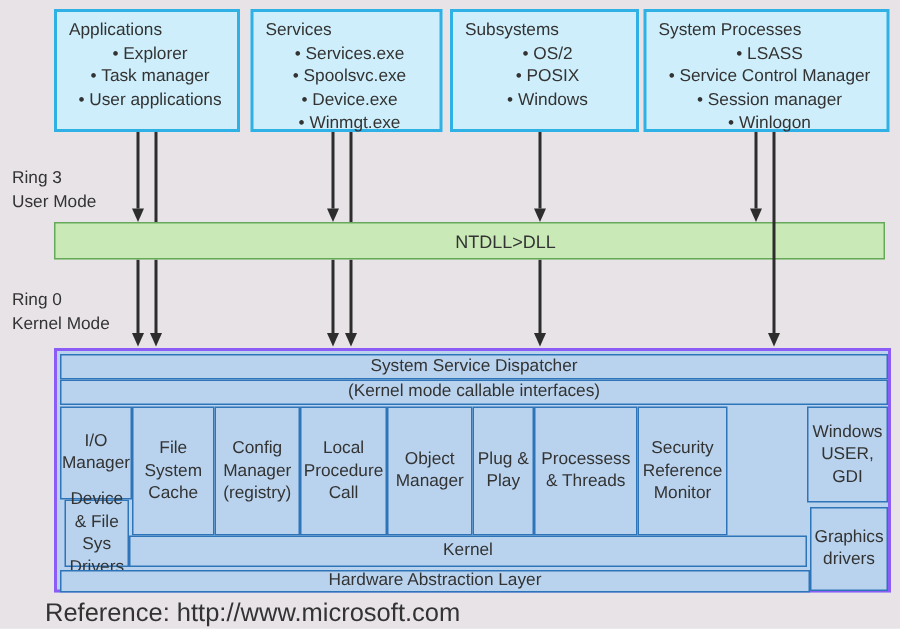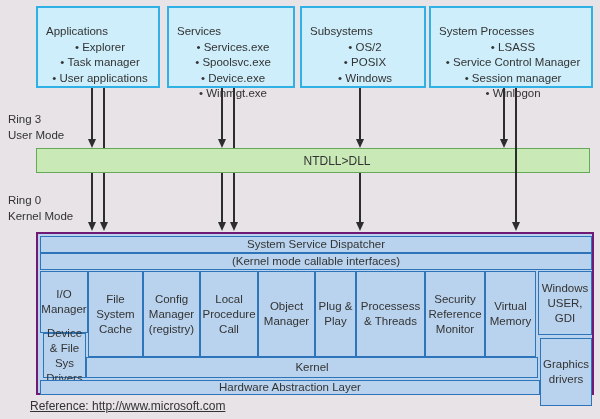--- a/index.html
+++ b/index.html
@@ -2,46 +2,46 @@
 <html><head>
 <meta charset="utf-8">
 <style>
   html,body{margin:0;padding:0;}
   body{font-family:"Liberation Sans","DejaVu Sans",sans-serif;}
   .canvas{position:relative;width:600px;height:419px;background:#e7e3e7;overflow:hidden;
           color:#333;font-size:11.5px;}
 
   
   .tbox{position:absolute;background:#cdeefa;border:2px solid #2fb1e6;box-sizing:border-box;
-        padding:16px 4px 0 8px;line-height:15.5px;}
+        padding:5px 4px 0 8px;line-height:15.5px;}
   .tbox-title{white-space:nowrap;}
   .li{white-space:nowrap;text-align:center;}
   .li::before{content:"\2022\00a0";}
 
   
   .side-label{position:absolute;line-height:15.5px;margin-top:10px;}
 
   
   .gbar{position:absolute;left:36px;top:148px;width:554px;height:25px;background:#c9eab6;
         border:1.5px solid #66a85a;box-sizing:border-box;display:flex;align-items:center;
         justify-content:center;z-index:2;font-size:12px;padding-left:48px;}
 
   
   .vline{position:absolute;width:1.5px;background:#2d2d2d;z-index:1;}
   .vline.over{z-index:3;}
   .ah{position:absolute;width:0;height:0;border-left:4.5px solid transparent;
       border-right:4.5px solid transparent;border-top:9px solid #2d2d2d;z-index:3;}
 
   
   .kbox{position:absolute;left:36px;top:232px;width:558px;height:163px;background:#b9d3ee;
-        border:2px solid #701a75;box-sizing:border-box;}
+        border:2px solid #8b5cf6;box-sizing:border-box;}
   .kcell{position:absolute;background:#b9d3ee;border:1.5px solid #2e74b8;box-sizing:border-box;
          display:flex;align-items:center;justify-content:center;text-align:center;
          line-height:15px;padding:0 1px;}
-  .ref{position:absolute;left:30px;top:399px;font-size:12px;text-decoration:underline;}
+  .ref{position:absolute;left:30px;top:399px;font-size:17px;}
 </style>
 </head>
 <body>
 
 <div class="canvas">
 
   <div class="tbox" style="left:36px;top:6px;width:124px;height:82px">
     <div class="tbox-title">Applications</div>
     <div class="li">Explorer</div>
     <div class="li">Task manager</div>
@@ -115,24 +115,23 @@
     <div class="kcell" style="left:2px;top:19px;width:552px;height:17px">(Kernel mode callable interfaces)</div>
 
     <div class="kcell" style="left:2px;top:37px;width:48px;height:62px">I/O Manager</div>
     <div class="kcell" style="left:50px;top:37px;width:55px;height:86px">File System Cache</div>
     <div class="kcell" style="left:105px;top:37px;width:57px;height:86px">Config Manager (registry)</div>
     <div class="kcell" style="left:162px;top:37px;width:58px;height:86px">Local Procedure Call</div>
     <div class="kcell" style="left:220px;top:37px;width:57px;height:86px">Object Manager</div>
     <div class="kcell" style="left:277px;top:37px;width:41px;height:86px">Plug &amp; Play</div>
     <div class="kcell" style="left:318px;top:37px;width:69px;height:86px">Processess &amp; Threads</div>
     <div class="kcell" style="left:387px;top:37px;width:60px;height:86px">Security Reference Monitor</div>
-    <div class="kcell" style="left:447px;top:37px;width:51px;height:86px">Virtual Memory</div>
     <div class="kcell" style="left:500px;top:37px;width:54px;height:64px">Windows USER, GDI</div>
 
     <div class="kcell" style="left:5px;top:99px;width:43px;height:45px">Device &amp; File Sys Drivers</div>
     <div class="kcell" style="left:48px;top:123px;width:452px;height:21px">Kernel</div>
     <div class="kcell" style="left:2px;top:146px;width:500px;height:15px">Hardware Abstraction Layer</div>
-    <div class="kcell" style="left:502px;top:104px;width:52px;height:68px">Graphics drivers</div>
+    <div class="kcell" style="left:502px;top:104px;width:52px;height:56px">Graphics drivers</div>
   </div>
 
   <div class="ref">Reference: http://www.microsoft.com</div>
 
 </div>
 
 </body></html>

